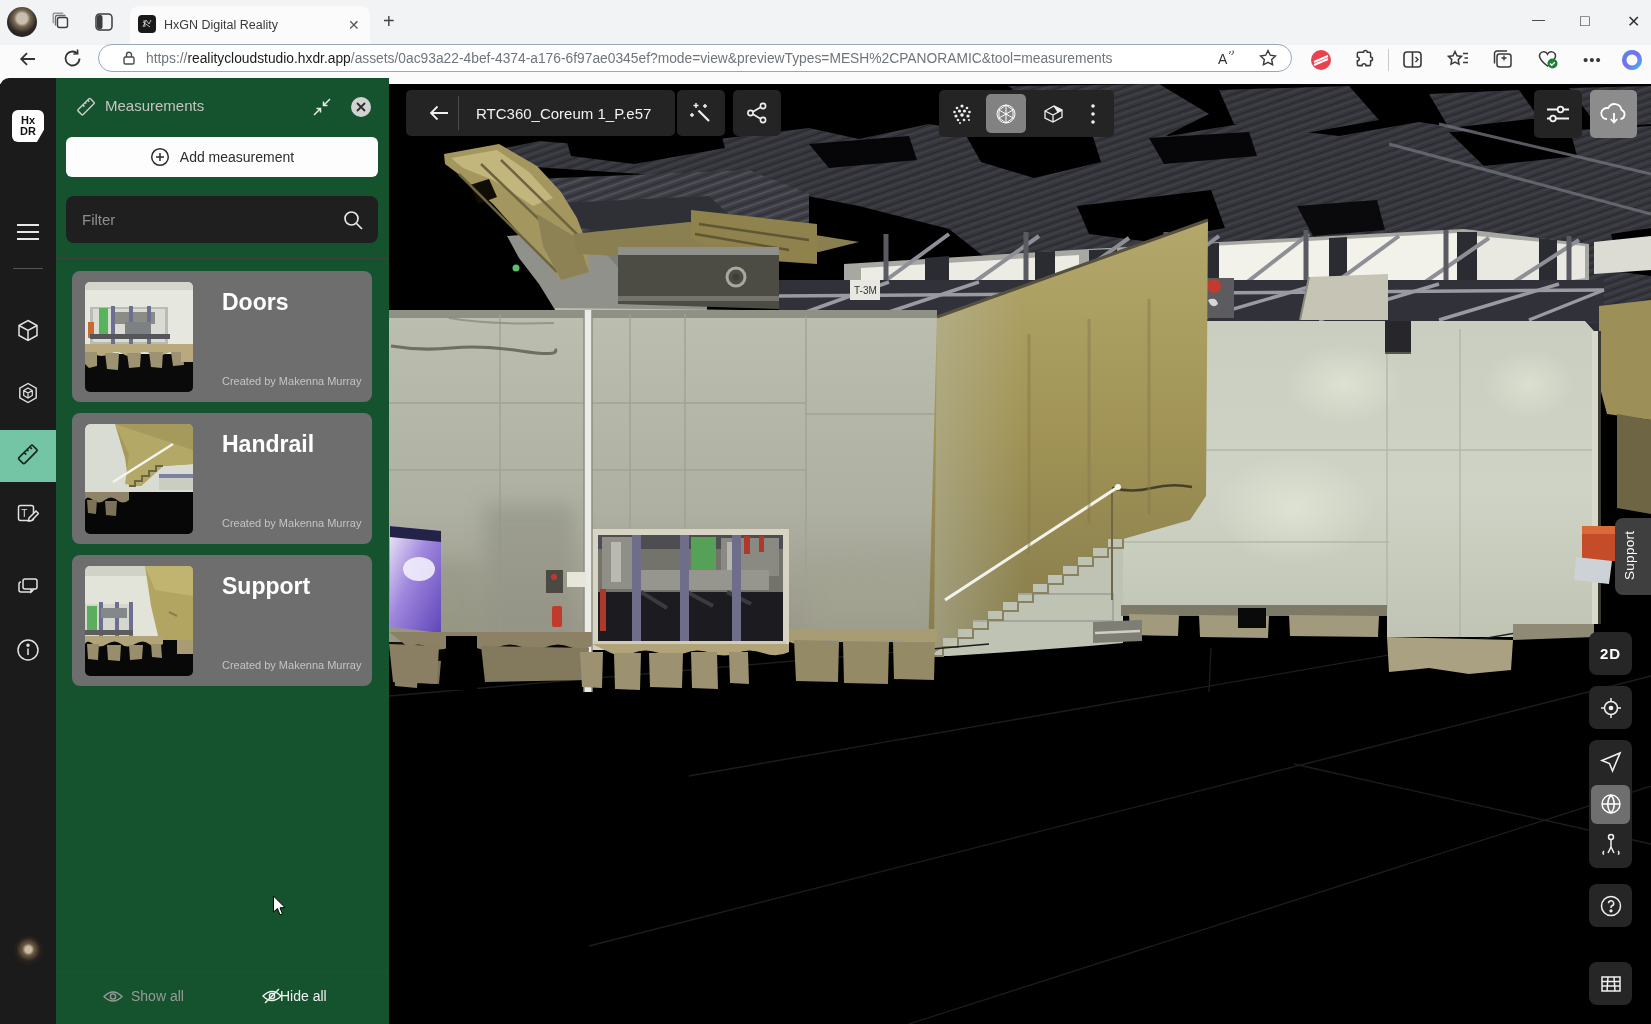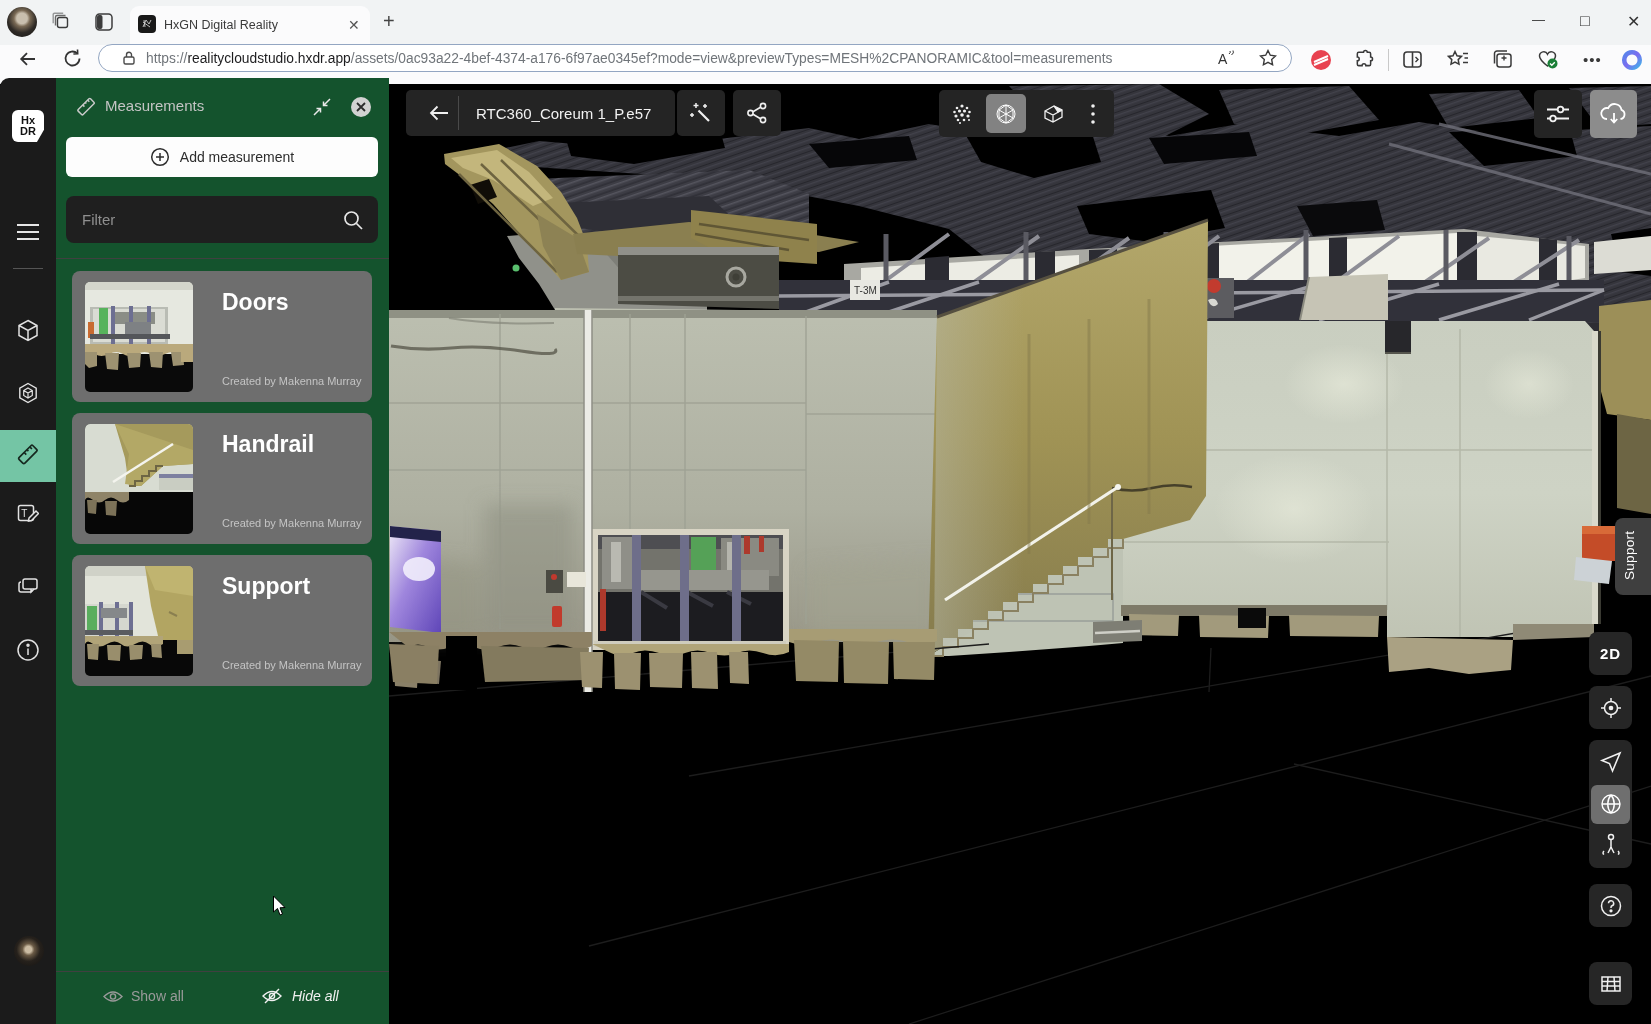--- a/index.html
+++ b/index.html
@@ -270,21 +270,21 @@
   <svg class="abs" style="left:47px;top:911px" width="20" height="15" viewBox="0 0 20 15" fill="none" stroke="#9a9a9a" stroke-width="1.4">
       <path d="M1 7.5 Q10 -1.5 19 7.5 Q10 16.5 1 7.5 Z"></path>
       <circle cx="10" cy="7.5" r="2.6"></circle>
     </svg>
   <div id="showall" style="left:75px;">Show all</div>
   <svg class="abs" style="left:206px;top:910px" width="20" height="16" viewBox="0 0 20 16" fill="none" stroke="#f0f0f0" stroke-width="1.4">
       <path d="M1 8 Q10 -1 19 8 Q10 17 1 8 Z"></path>
       <circle cx="10" cy="8" r="2.6"></circle>
       <path d="M3 15 L17 1"></path>
     </svg>
-  <div id="hideall" style="left:236px;font-style:italic;">Hide all</div>
+  <div id="hideall" style="left:224px;">Hide all</div>
   <svg class="abs" style="left:216px;top:817px" width="15" height="22" viewBox="0 0 15 22">
       <path d="M1.5 1 L1.5 17 L5.5 13.5 L8 20 L10.5 19 L8 12.8 L13 12.5 Z" fill="#fff" stroke="#000" stroke-width="1"></path>
     </svg>
 </div>
 
 <div id="viewer">
   <svg id="scene" width="1262" height="940" viewBox="0 0 1262 940" style="position:absolute;left:0;top:0">
     <defs>
       <linearGradient id="khaki" x1="0" y1="0" x2="0" y2="1">
         <stop offset="0" stop-color="#b3a76b"></stop>

